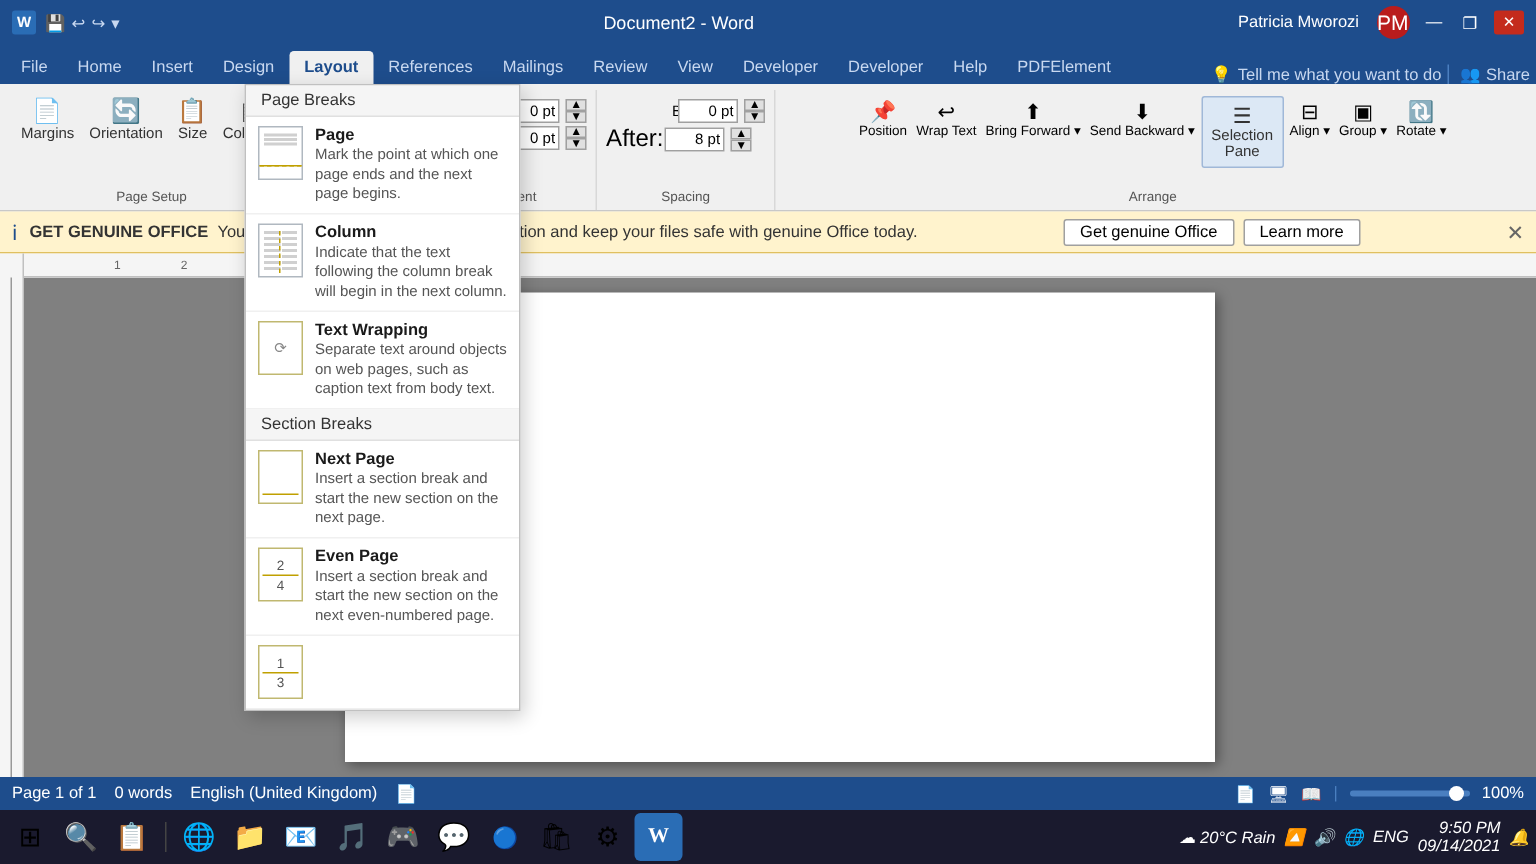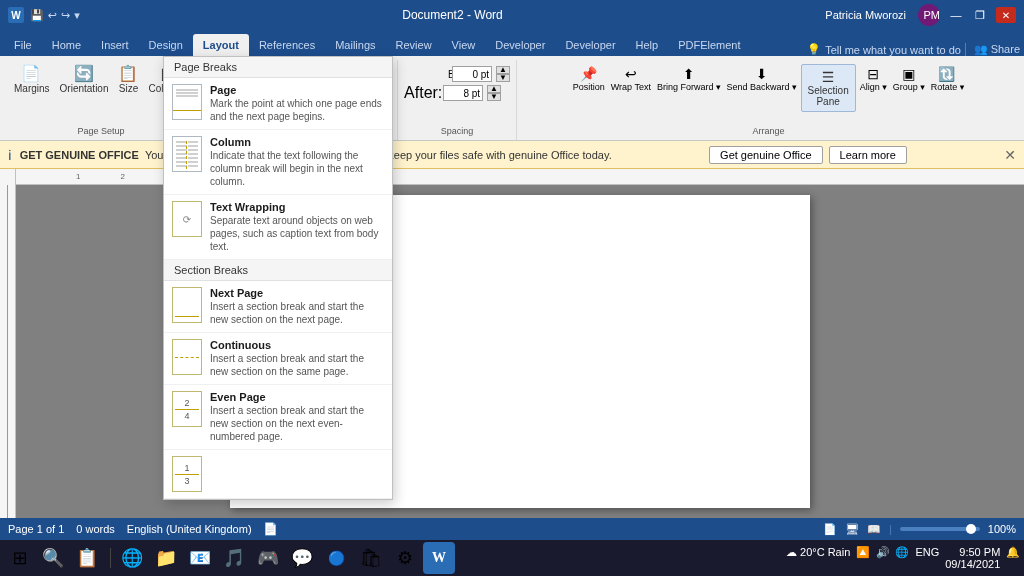--- a/index.html
+++ b/index.html
@@ -14,21 +14,21 @@
       justify-content: space-between;
       padding: 0 8px;
       color: white;
     }
     .title-bar-left { display: flex; align-items: center; gap: 6px; }
     .title-bar-center { font-size: 12px; color: white; }
     .title-bar-right { display: flex; align-items: center; gap: 8px; }
     .title-icon { width: 16px; height: 16px; background: #2a6db5; border-radius: 2px; display: flex; align-items: center; justify-content: center; font-size: 10px; color: white; font-weight: bold; }
     .tb-btn { width: 16px; height: 16px; display: flex; align-items: center; justify-content: center; font-size: 11px; color: white; cursor: pointer; }
     .close-btn { background: #c42b1c; width: 20px; height: 16px; border-radius: 2px; display: flex; align-items: center; justify-content: center; font-size: 10px; color: white; cursor: pointer; }
-    .user-badge { background: #701a75; border-radius: 50%; width: 22px; height: 22px; display: flex; align-items: center; justify-content: flex-end; font-size: 11px; color: white; }
+    .user-badge { background: #b91c1c; border-radius: 50%; width: 22px; height: 22px; display: flex; align-items: center; justify-content: flex-start; font-size: 14px; color: white; }
     .quick-access { display: flex; align-items: center; gap: 4px; }
     .qa-icon { font-size: 11px; color: #c8d8f0; cursor: pointer; }
 
     
     .ribbon-tabs {
       background: #1e4d8c;
       height: 26px;
       display: flex;
       align-items: flex-end;
       padding: 0 4px;
@@ -133,21 +133,21 @@
     }
 
     
     .dropdown-menu {
       position: absolute;
       top: 56px;
       left: 163px;
       background: white;
       border: 1px solid #c0c0c0;
       box-shadow: 2px 4px 12px rgba(0,0,0,0.2);
-      width: 230px;
+      width: 184px;
       z-index: 1000;
       font-size: 11px;
     }
     .menu-section-header {
       background: #f5f5f5;
       padding: 4px 10px;
       font-size: 11px;
       color: #333;
       border-bottom: 1px solid #e0e0e0;
       font-weight: normal;
@@ -183,21 +183,21 @@
     .taskbar {
       background: #1a1a2e;
       height: 36px;
       display: flex;
       align-items: center;
       padding: 0 4px;
       gap: 2px;
     }
     .tb-item { width: 32px; height: 32px; border-radius: 4px; display: flex; align-items: center; justify-content: center; cursor: pointer; font-size: 18px; }
     .tb-separator { width: 1px; height: 20px; background: #444; margin: 0 4px; }
-    .tb-right { margin-left: auto; display: flex; gap: 6px; color: white; font-size: 11px; }
+    .tb-right { margin-left: auto; display: flex; align-items: center; gap: 6px; color: white; font-size: 11px; font-style: italic; }
     .tb-clock { text-align: right; font-size: 11px; color: white; }
 
     
     .page-icon {
       width: 30px;
       height: 36px;
       border: 1px solid #b0b8c0;
       background: white;
       position: relative;
       flex-shrink: 0;
@@ -507,29 +507,20 @@
   <div class="menu-item">
     <div class="section-icon" style="border:1px solid #c0b870; font-size:7px; color:#888; justify-content:flex-end; padding-bottom:3px;">
       <div style="width:24px; height:1px; background:#c0a000; margin-bottom:2px;"></div>
     </div>
     <div class="menu-item-text">
       <div class="menu-item-title">Next Page</div>
       <div class="menu-item-desc">Insert a section break and start the new section on the next page.</div>
     </div>
   </div>
 
-  <div class="menu-item">
-    <div class="section-icon" style="border:1px solid #c0b870;">
-      <div style="width:24px; height:1px; border-top:1px dashed #c0a000;"></div>
-    </div>
-    <div class="menu-item-text">
-      <div class="menu-item-title">Continuous</div>
-      <div class="menu-item-desc">Insert a section break and start the new section on the same page.</div>
-    </div>
-  </div>
 
   <div class="menu-item">
     <div class="section-icon" style="border:1px solid #c0b870; font-size:8px; display:flex; flex-direction:column; align-items:center; justify-content:center; gap:1px;">
       <span style="font-size:9px; color:#555;">2</span>
       <div style="width:24px; height:1px; background:#c0a000;"></div>
       <span style="font-size:9px; color:#555;">4</span>
     </div>
     <div class="menu-item-text">
       <div class="menu-item-title">Even Page</div>
       <div class="menu-item-desc">Insert a section break and start the new section on the next even-numbered page.</div>

